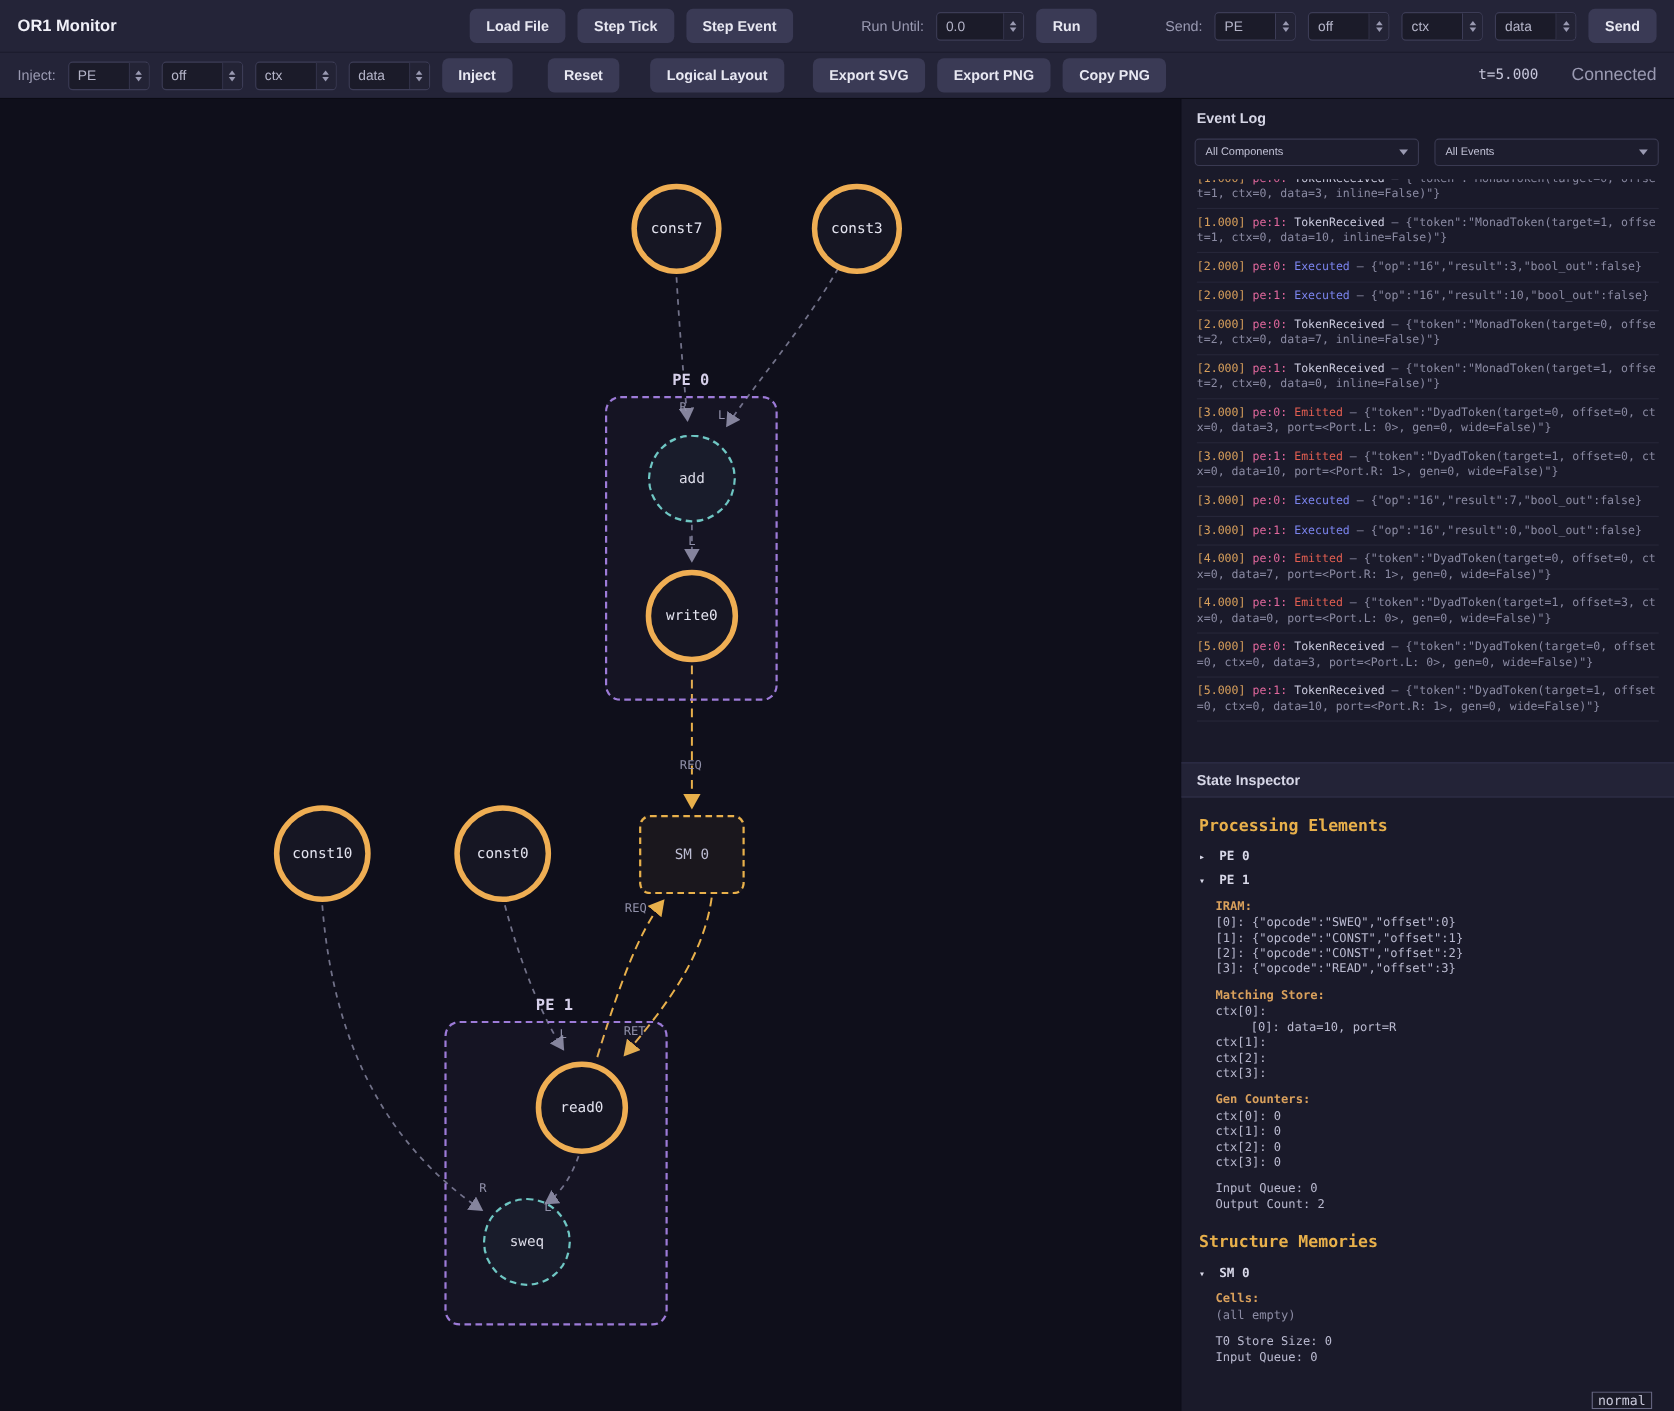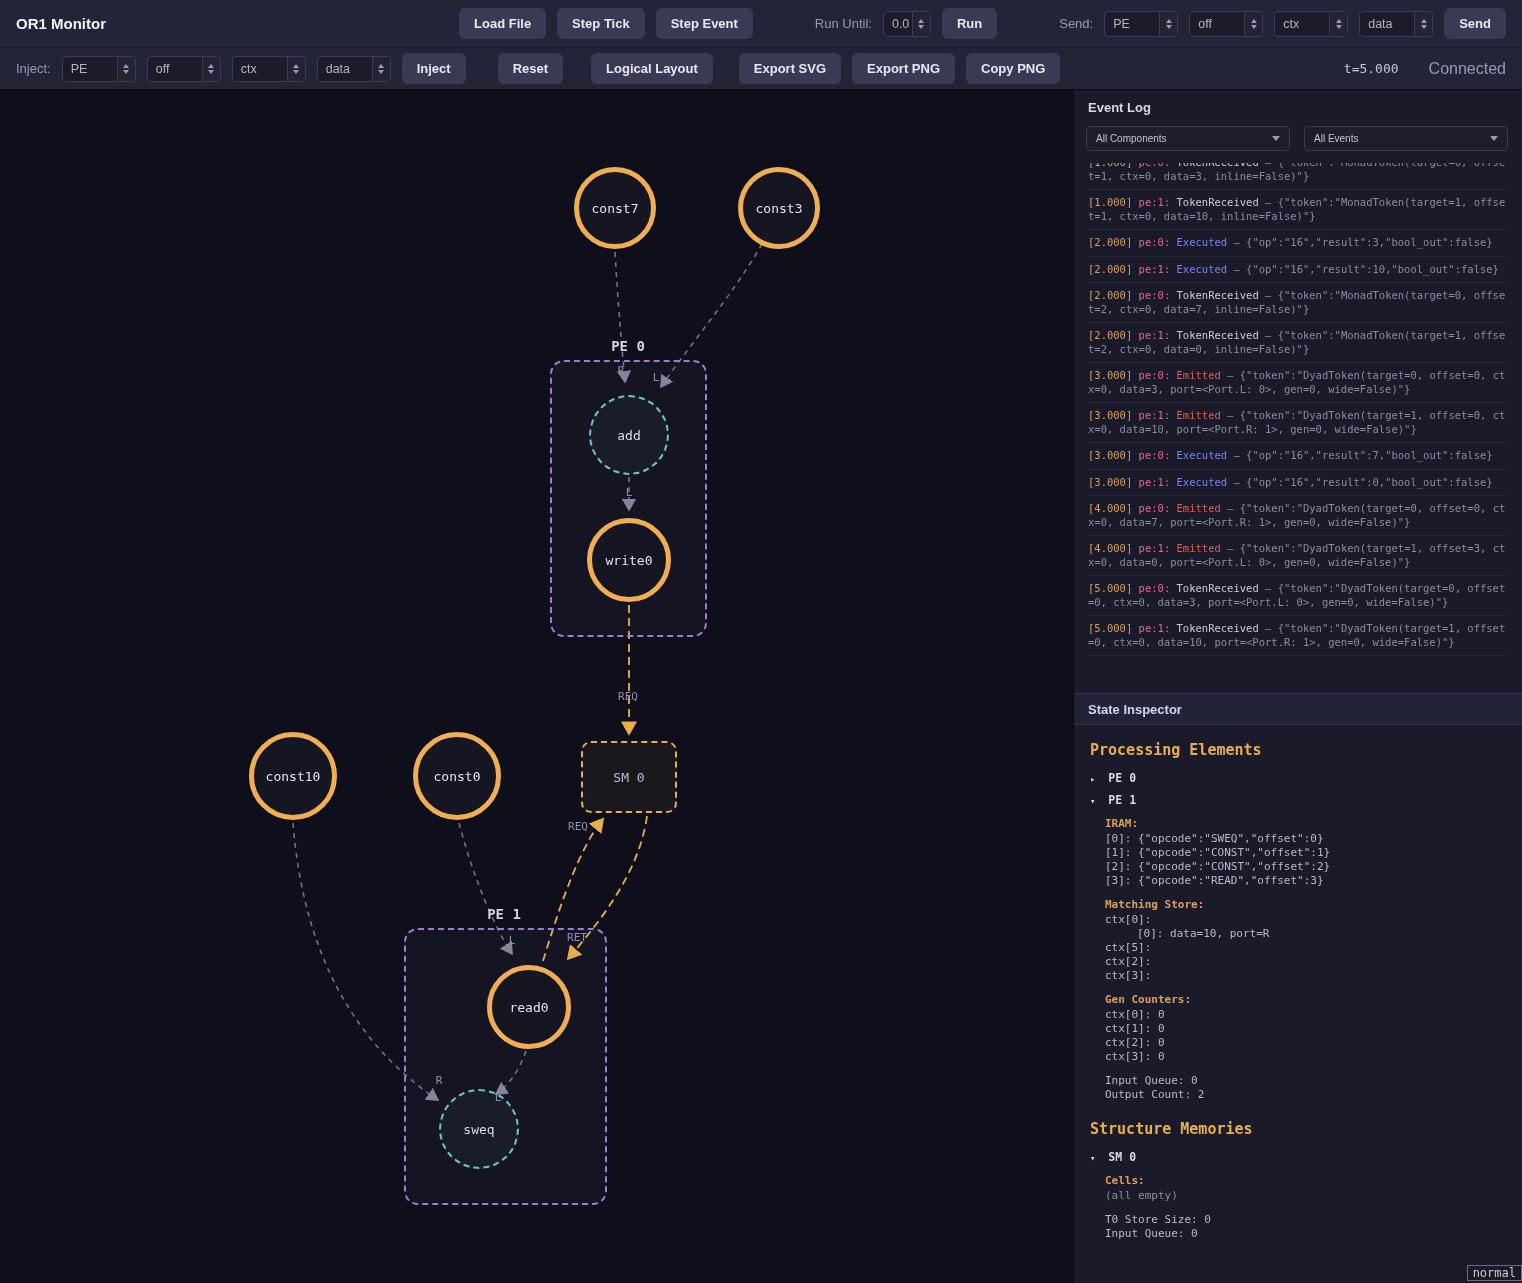--- a/index.html
+++ b/index.html
@@ -13,21 +13,21 @@
   .app-title { font-size:15px; font-weight:bold; color:#f0f0f8; margin-right:auto; }
   .btn { background:#3a3a55; color:#e8e8f2; font-size:13px; font-weight:600; border:none;
     border-radius:6px; padding:8px 15px; cursor:pointer; white-space:nowrap;
     font-family:"Liberation Sans", sans-serif; }
   .grp { display:flex; align-items:center; gap:11px; }
   .grp-gap { margin-left:14px; }
   .ctl-label { color:#9a9ab2; font-size:13px; }
   .select, .numinput { display:flex; align-items:center; justify-content:space-between;
     background:#1b1b29; border:1px solid #3c3c56; border-radius:4px; height:26px;
     width:74px; padding-left:8px; color:#b4b4c8; font-size:12.5px; cursor:pointer; }
-  .numinput { width:48px; }
+  .numinput { width:80px; }
   .spinner { display:flex; flex-direction:column; align-items:center; justify-content:center;
     gap:2px; width:18px; height:100%; border-left:1px solid #3c3c56; background:#232335;
     border-radius:0 3px 3px 0; }
   .spinner i { width:0; height:0; border-left:3px solid transparent; border-right:3px solid transparent; display:block; }
   .spinner .up { border-bottom:4px solid #9a9ab2; }
   .spinner .dn { border-top:4px solid #9a9ab2; }
   .time-txt { font-family:"DejaVu Sans Mono", monospace; font-size:13px; color:#c6c6da; margin-left:auto; }
   .conn-txt { font-size:16px; color:#9a9ab2; margin-left:18px; }
 
   
@@ -85,21 +85,21 @@
   .si-toggle { font-size:11.5px; font-weight:bold; color:#d8d8e8; margin:8px 0; cursor:pointer; }
   .si-toggle .tri { font-size:9px; margin-right:6px; color:#d8d8e8; }
   .si-sub { margin-left:15px; margin-bottom:4px; }
   .si-label { color:#d9a05c; font-weight:bold; font-size:11px; margin-top:10px; margin-bottom:2px; }
   .si-line { color:#b9b9cf; font-size:11px; line-height:14px; }
   .si-nested { margin-left:32px; }
   .si-dim { color:#8b8ba3; }
   .si-gap { margin-top:10px; }
   .sm-group { margin-top:18px; }
 
-  .mode-badge { position:fixed; right:0; bottom:2px; background:#1b1b28; border:1px solid #6a6a85;
+  .mode-badge { position:fixed; right:20px; bottom:2px; background:#1b1b28; border:1px solid #6a6a85;
     color:#c9c9da; font-family:"DejaVu Sans Mono", monospace; font-size:12px; padding:0 5px; }
 </style>
 </head>
 <body>
 
 <header class="topbar row1">
   <div class="app-title">OR1 Monitor</div>
   <div class="grp">
     <button class="btn">Load File</button>
     <button class="btn">Step Tick</button>
@@ -318,21 +318,21 @@
         <div id="iram-list">
             <div class="si-line">[0]: {"opcode":"SWEQ","offset":0}</div>
             <div class="si-line">[1]: {"opcode":"CONST","offset":1}</div>
             <div class="si-line">[2]: {"opcode":"CONST","offset":2}</div>
             <div class="si-line">[3]: {"opcode":"READ","offset":3}</div>
           </div>
         <div class="si-label si-gap">Matching Store:</div>
         <div id="ms-list">
             <div class="si-line">ctx[0]:</div>
             <div class="si-line si-nested">[0]: data=10, port=R</div>
-            <div class="si-line">ctx[5]:</div>
+            <div class="si-line">ctx[1]:</div>
             <div class="si-line">ctx[2]:</div>
             <div class="si-line">ctx[3]:</div>
           </div>
         <div class="si-label si-gap">Gen Counters:</div>
         <div id="gc-list">
             <div class="si-line">ctx[0]: 0</div>
             <div class="si-line">ctx[1]: 0</div>
             <div class="si-line">ctx[2]: 0</div>
             <div class="si-line">ctx[3]: 0</div>
           </div>

